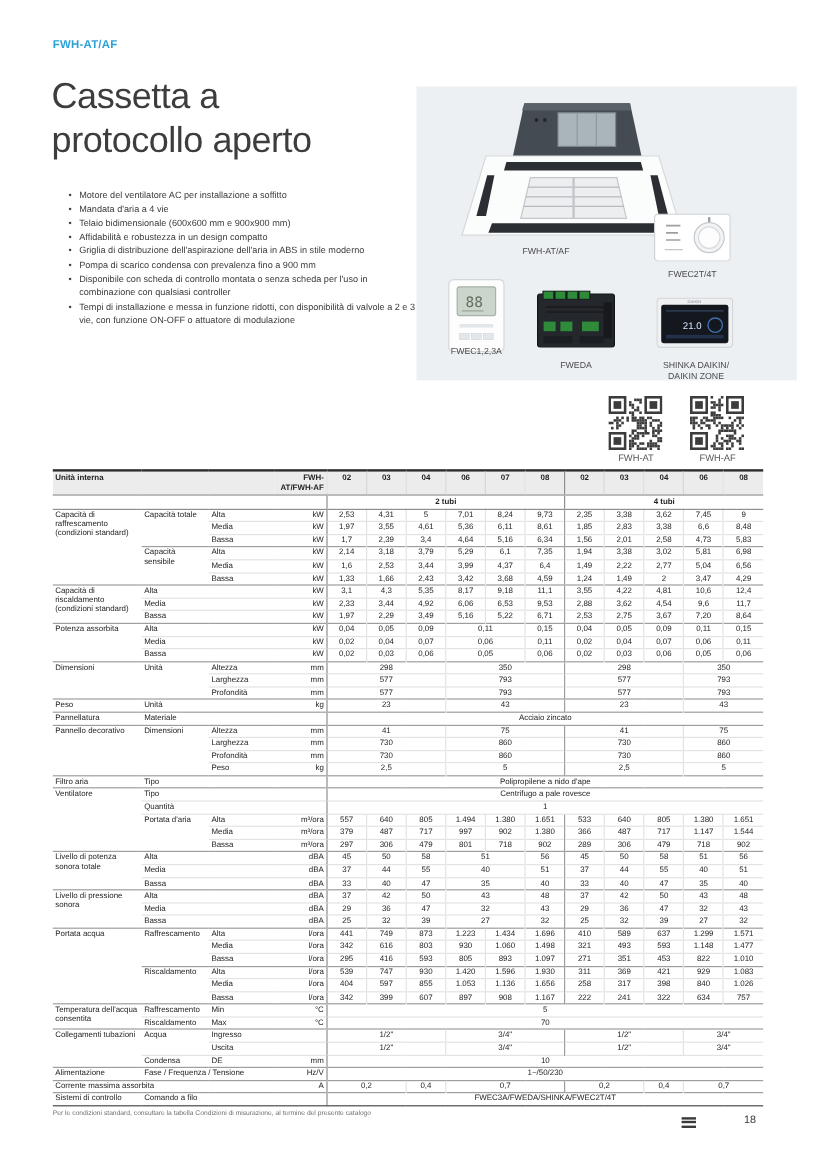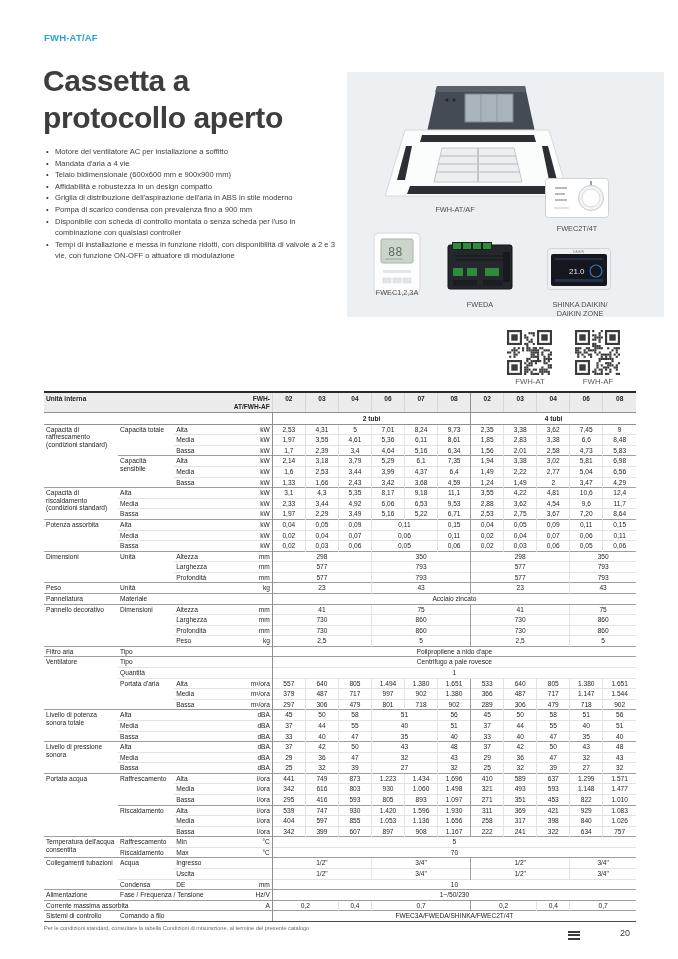--- a/index.html
+++ b/index.html
@@ -1,22 +1,22 @@
 <!DOCTYPE html>
 <html><head>
 <meta charset="utf-8">
 <style>
   html,body{margin:0;padding:0;background:#ffffff;}
   body{font-family:"Liberation Sans","DejaVu Sans",sans-serif;color:#3a3a3c;}
   #page{position:relative;width:678px;height:959px;background:#fff;overflow:hidden;}
 
   
   .eyebrow{position:absolute;left:44px;top:32px;font-size:9.5px;font-weight:bold;color:#2aa2d8;letter-spacing:.2px;}
-  .title{position:absolute;left:43px;top:62px;font-size:30px;line-height:37px;color:#3d3d3f;letter-spacing:-.4px;font-weight:bold;}
-  ul.features{position:absolute;left:44px;top:146px;width:300px;margin:0;padding:0;list-style:none;}
+  .title{position:absolute;left:43px;top:62px;font-size:30px;line-height:37px;color:#3d3d3f;letter-spacing:-.4px;font-weight:normal;}
+  ul.features{position:absolute;left:44px;top:146px;width:300px;margin:11px;padding:0;list-style:none;}
   ul.features li{font-size:7.6px;line-height:11.6px;color:#3c3c3e;padding-left:11px;position:relative;}
   ul.features li::before{content:"\2022";position:absolute;left:2px;top:0;color:#3c3c3e;}
 
   
   .panel{position:absolute;left:347px;top:72px;width:317px;height:245px;background:#edf0f3;}
   .img-label{position:absolute;font-size:7.3px;color:#4b4b4d;text-align:center;line-height:9px;}
   .absimg{position:absolute;}
 
   
   .qr{position:absolute;width:45px;height:45px;}
@@ -1012,15 +1012,15 @@
         </tbody>
       </table>
     <div class="footnote">Per le condizioni standard, consultare la tabella Condizioni di misurazione, al termine del presente catalogo</div>
   </div>
 
   <div class="menu-icon">
       <span></span>
       <span></span>
       <span></span>
     </div>
-  <div class="pageno">20</div>
+  <div class="pageno">18</div>
 
 </div>
 
 </body></html>

